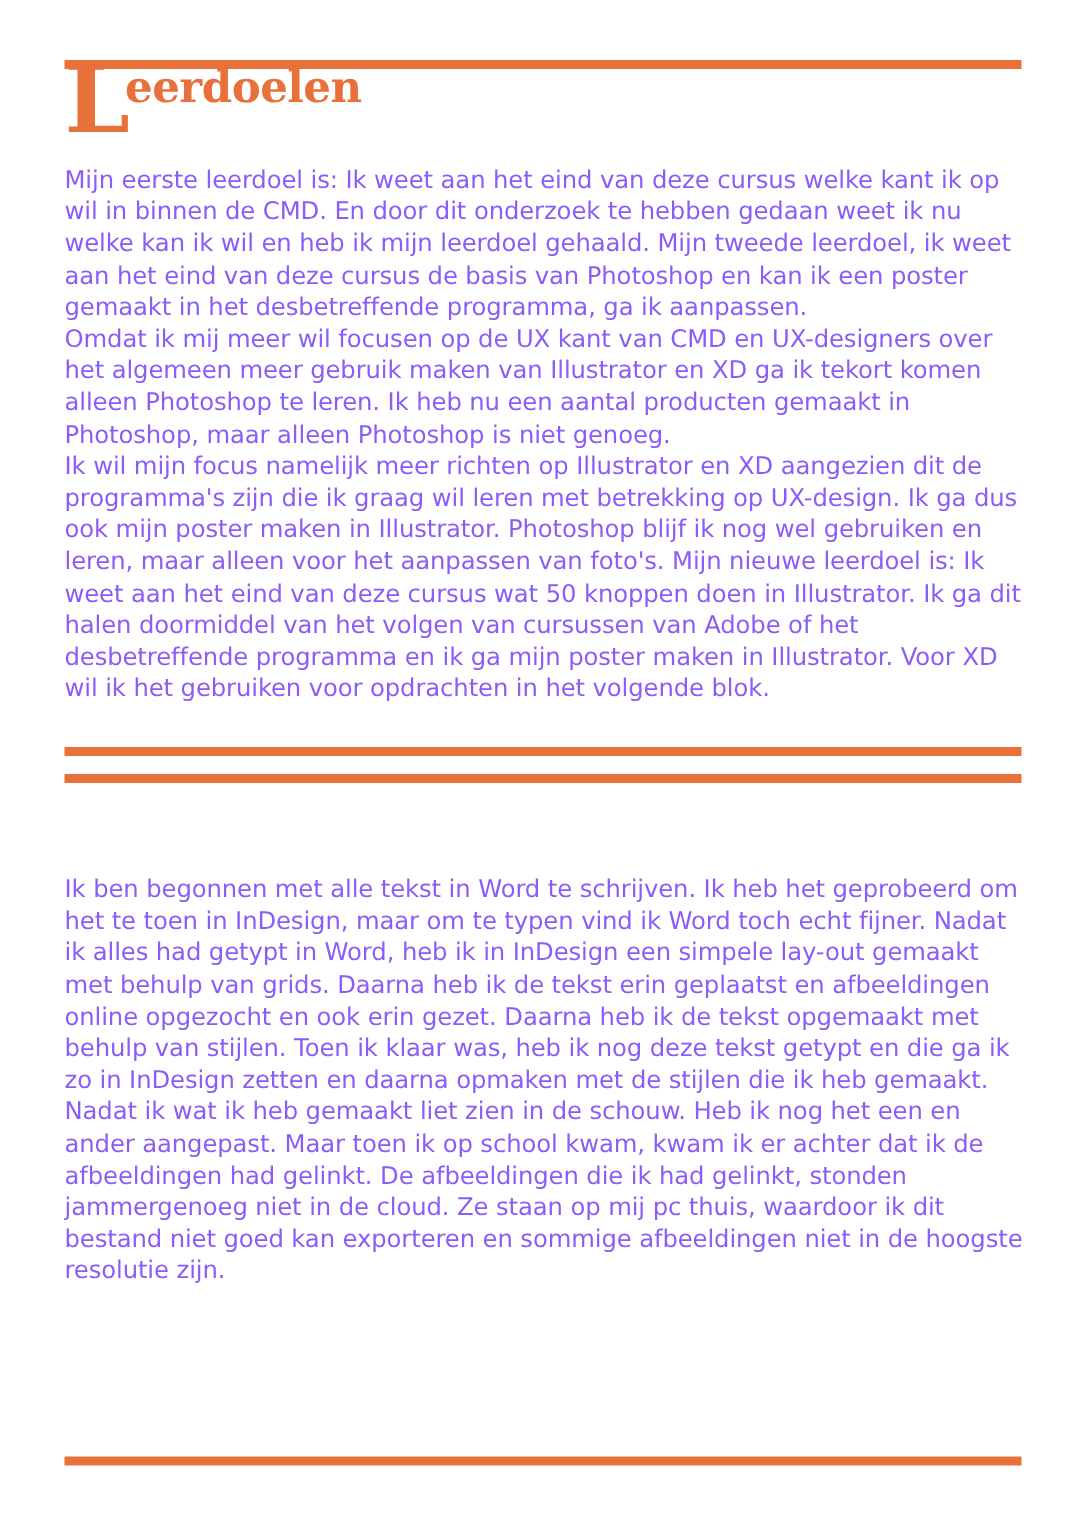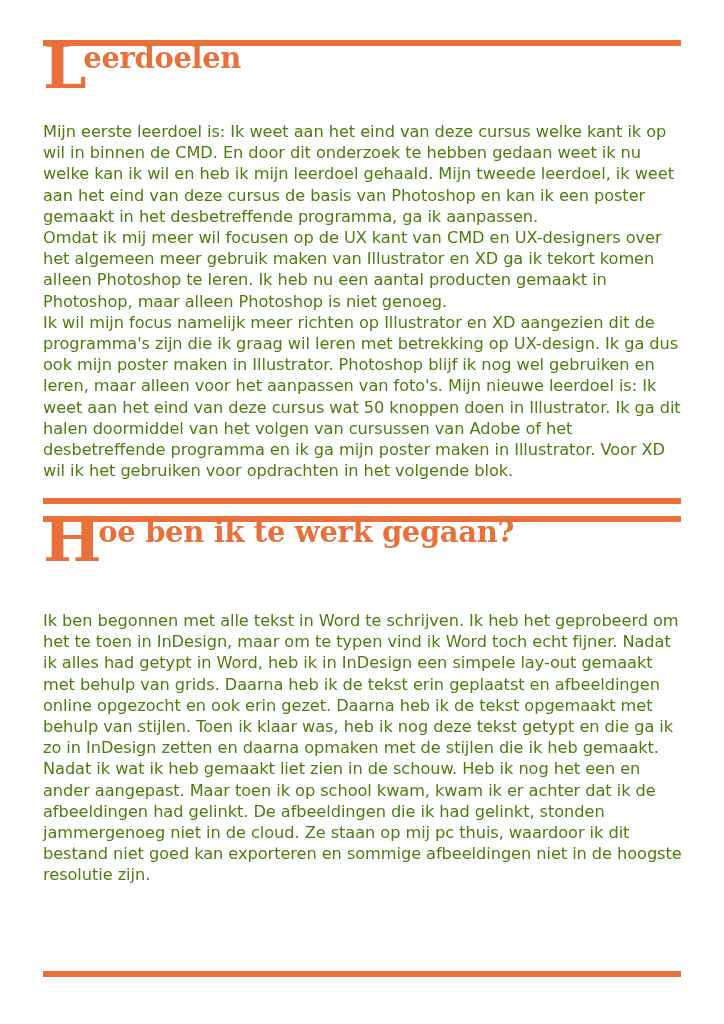--- a/index.html
+++ b/index.html
@@ -64,34 +64,33 @@
   .heading-1 .rest { margin-top: 1px; }
 
   .heading-2 { top: 516px; }
   .heading-2 .rest { margin-top: 2px; }
 
   
   .body-block {
     position: absolute;
     left: 43px;
     width: 640px;
-    color: #4d7c0f;
+    color: #8b5cf6;
     font-family: "DejaVu Sans", "Liberation Sans", sans-serif;
     font-size: 16.2px;
     line-height: 21.2px;
     letter-spacing: -0.004em;
     text-align: left;
-    margin-top: 12px;
   }
   .body-block p {
     margin: 0;
     padding: 0;
   }
   .body-1 { top: 109px; }
-  .body-2 { top: 598px; }
+  .body-2 { top: 582px; }
 </style>
 </head>
 <body>
 
 <div class="page">
 
   <div class="rule rule-sec1"></div>
 
   <div class="heading heading-1">
     <span class="dropcap">L</span><span class="rest">eerdoelen</span>
@@ -99,23 +98,20 @@
 
   <div class="body-block body-1">
     <p>Mijn eerste leerdoel is: Ik weet aan het eind van deze cursus welke kant ik op wil in binnen de CMD. En door dit onderzoek te hebben gedaan weet ik nu welke kan ik wil en heb ik mijn leerdoel gehaald. Mijn tweede leerdoel, ik weet aan het eind van deze cursus de basis van Photoshop en kan ik een poster gemaakt in het desbetreffende programma, ga ik aanpassen.</p>
     <p>Omdat ik mij meer wil focusen op de UX kant van CMD en UX-designers over het algemeen meer gebruik maken van Illustrator en XD ga ik tekort komen alleen Photoshop te leren. Ik heb nu een aantal producten gemaakt in Photoshop, maar alleen Photoshop is niet genoeg.</p>
     <p>Ik wil mijn focus namelijk meer richten op Illustrator en XD aangezien dit de programma's zijn die ik graag wil leren met betrekking op UX-design. Ik ga dus ook mijn poster maken in Illustrator. Photoshop blijf ik nog wel gebruiken en leren, maar alleen voor het aanpassen van foto's. Mijn nieuwe leerdoel is: Ik weet aan het eind van deze cursus wat 50 knoppen doen in Illustrator. Ik ga dit halen doormiddel van het volgen van cursussen van Adobe of het desbetreffende programma en ik ga mijn poster maken in Illustrator. Voor XD wil ik het gebruiken voor opdrachten in het volgende blok.</p>
   </div>
 
   <div class="rule rule-sec2-top"></div>
   <div class="rule rule-sec2-mid"></div>
 
-  <div class="heading heading-2">
-    <span class="dropcap">H</span><span class="rest">oe ben ik te werk gegaan?</span>
-  </div>
 
   <div class="body-block body-2">
     <p>Ik ben begonnen met alle tekst in Word te schrijven. Ik heb het geprobeerd om het te toen in InDesign, maar om te typen vind ik Word toch echt fijner. Nadat ik alles had getypt in Word, heb ik in InDesign een simpele lay-out gemaakt met behulp van grids. Daarna heb ik de tekst erin geplaatst en afbeeldingen online opgezocht en ook erin gezet. Daarna heb ik de tekst opgemaakt met behulp van stijlen. Toen ik klaar was, heb ik nog deze tekst getypt en die ga ik zo in InDesign zetten en daarna opmaken met de stijlen die ik heb gemaakt. Nadat ik wat ik heb gemaakt liet zien in de schouw. Heb ik nog het een en ander aangepast. Maar toen ik op school kwam, kwam ik er achter dat ik de afbeeldingen had gelinkt. De afbeeldingen die ik had gelinkt, stonden jammergenoeg niet in de cloud. Ze staan op mij pc thuis, waardoor ik dit bestand niet goed kan exporteren en sommige afbeeldingen niet in de hoogste resolutie zijn.</p>
   </div>
 
   <div class="rule rule-bottom"></div>
 
 </div>
 
 </body></html>

